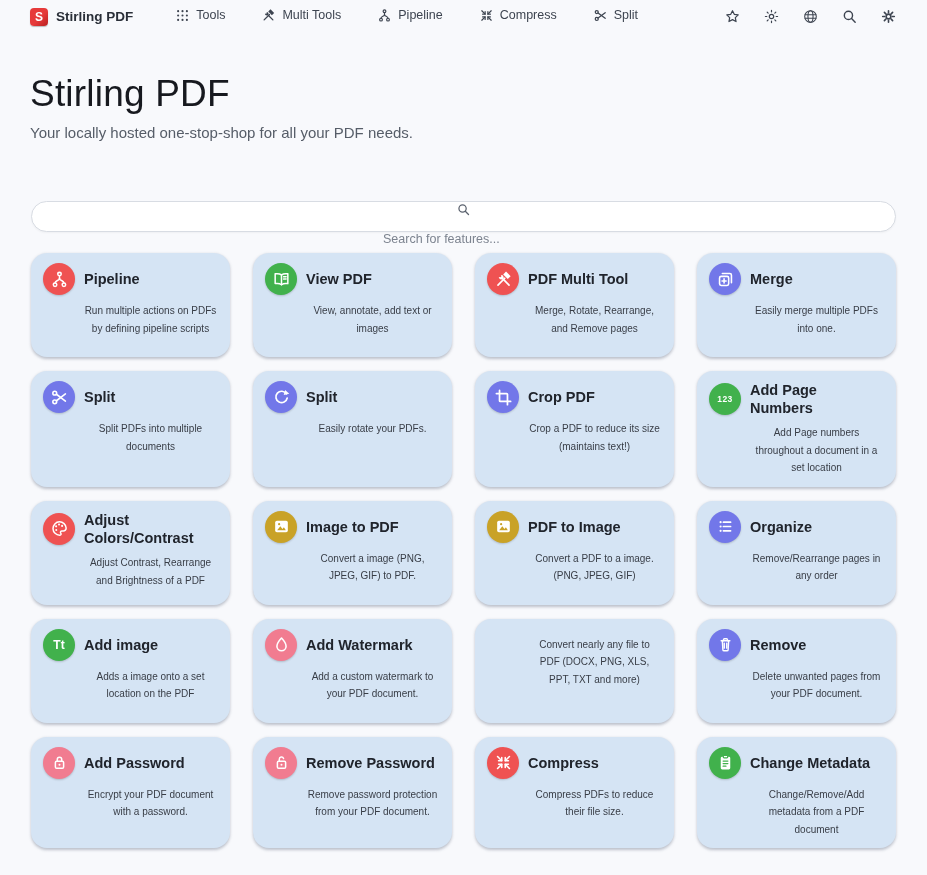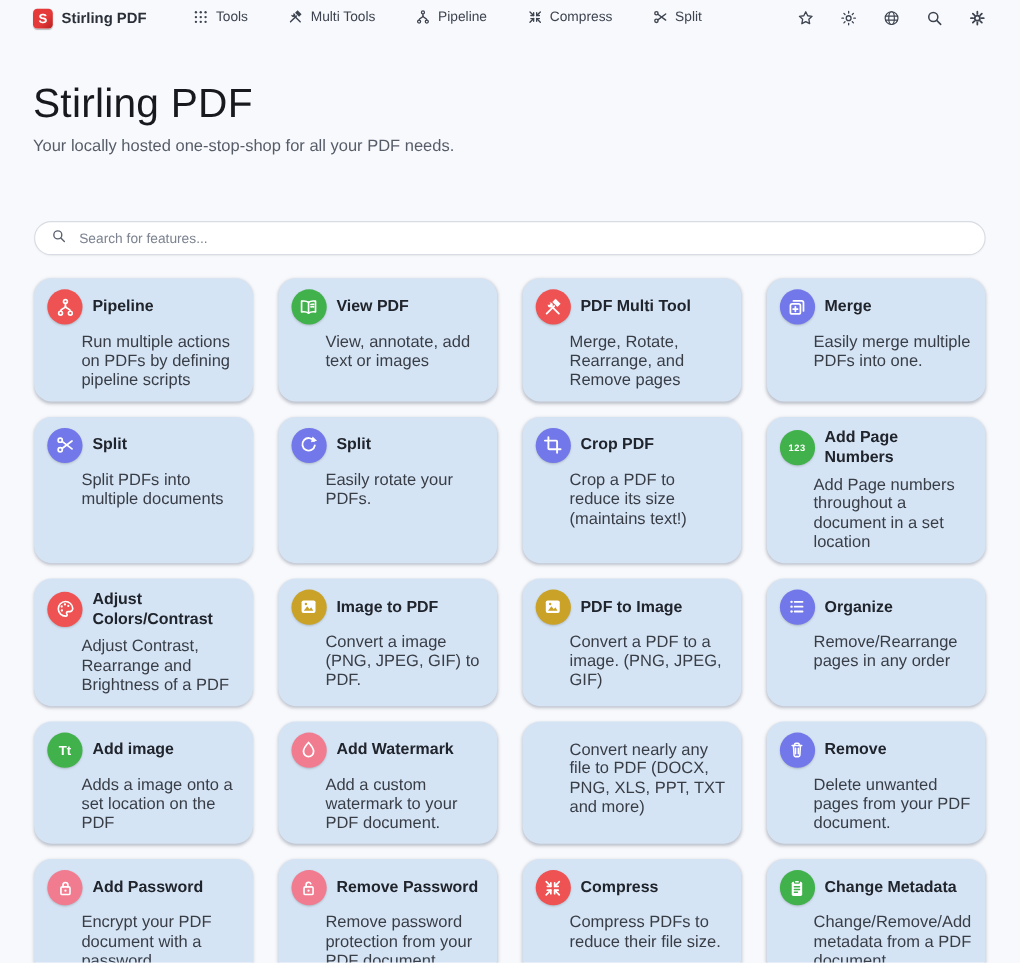--- a/index.html
+++ b/index.html
@@ -44,20 +44,21 @@
   
   .searchbar {
     margin: 60px 31px 0 31px;
     height: 31px;
     background: #ffffff;
     border: 1px solid #d8dce3;
     border-radius: 16px;
     display: flex; align-items: center;
     padding: 0 14px; gap: 11px;
     box-shadow: 0 1px 2px rgba(0,0,0,.04);
+    flex-direction: column;
   }
   .searchbar svg { width: 15px; height: 15px; color: #5b626e; flex: 0 0 auto; }
   .searchbar input {
     border: none; outline: none; background: transparent;
     flex: 1; font-size: 12.5px; color: #30353d;
     font-family: "Liberation Sans", sans-serif;
   }
   .searchbar input::placeholder { color: #7c838f; }
   
   .grid {
@@ -81,22 +82,22 @@
     flex: 0 0 auto;
     display: flex; align-items: center; justify-content: center;
     color: #fff;
     box-shadow: 0 1px 2px rgba(0,0,0,.18);
   }
   .card-icon svg { width: 19px; height: 19px; }
   .icon-text { font-weight: bold; font-size: 12px; color: #fff; letter-spacing: 0; }
   .icon-text.sm { font-size: 8.5px; letter-spacing: .5px; }
   .card-title { font-size: 14.5px; font-weight: 600; color: #20242c; line-height: 1.25; }
   .card-desc {
-    margin: 7px 0 0 31px;
-    font-size: 15px; line-height: 17.5px; color: #383d46;
+    margin: 7px 0 0 41px;
+    font-size: 10px; line-height: 17.5px; color: #383d46; text-align: center;
   }
 </style>
 </head>
 <body>
 
 <nav class="navbar">
   <div class="brand">
     <span class="brand-logo">S</span>
     <span class="brand-label">Stirling PDF</span>
   </div>

